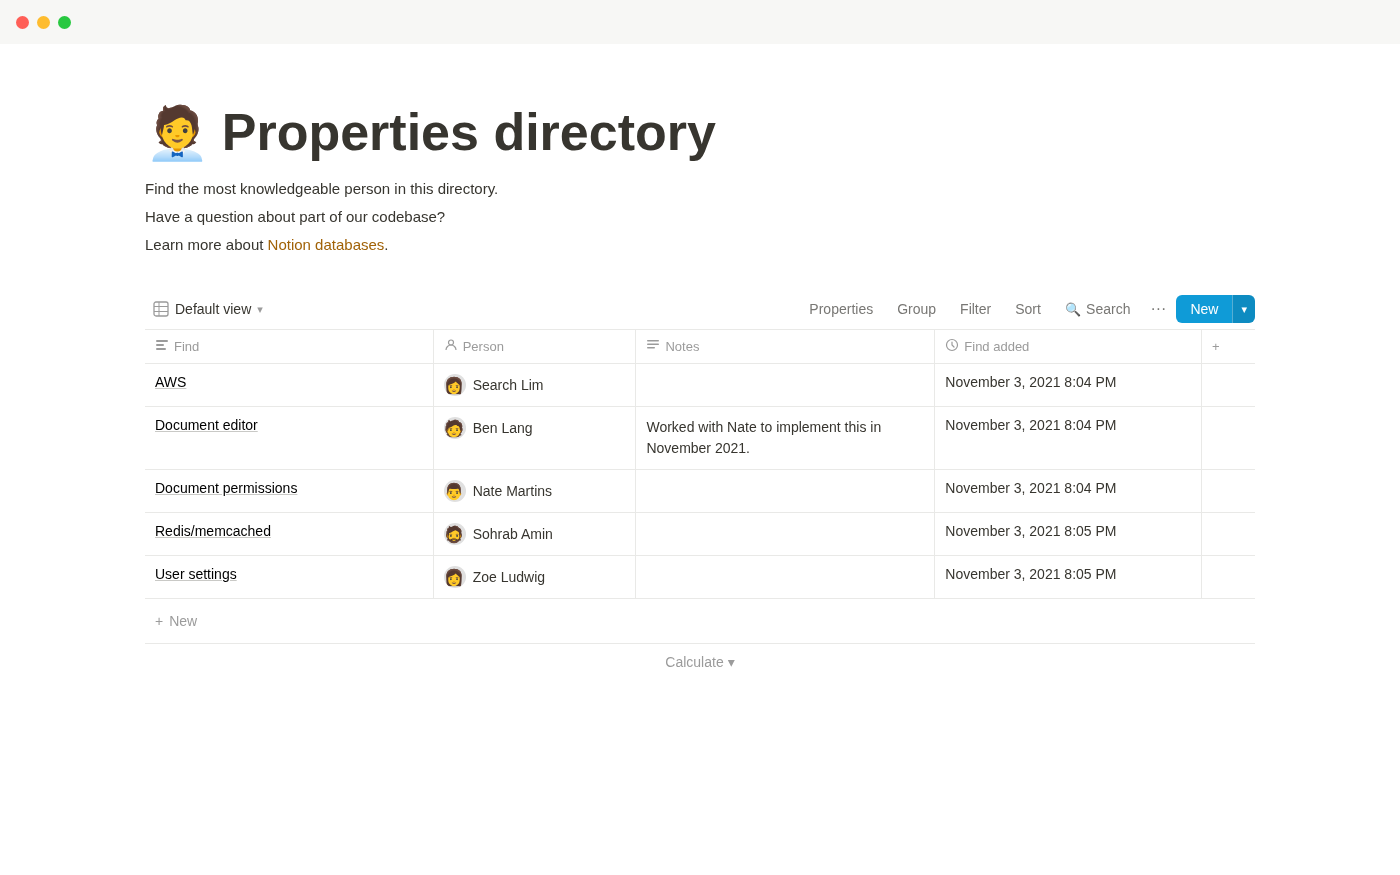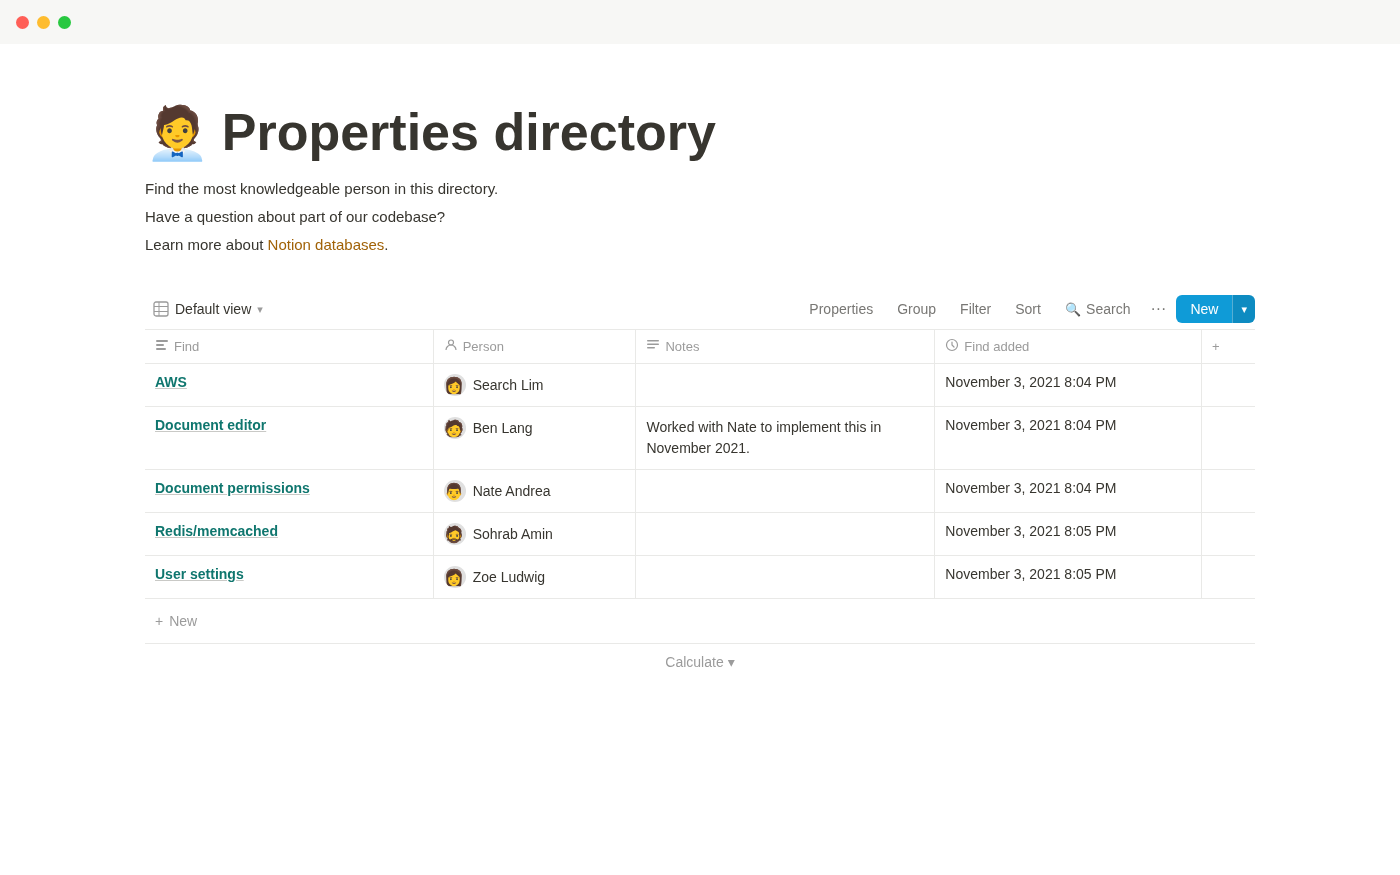--- a/index.html
+++ b/index.html
@@ -179,22 +179,22 @@
     }
     .db-table td:last-child { border-right: none; }
 
     .col-name { width: 270px; }
     .col-person { width: 190px; }
     .col-notes { width: 280px; }
     .col-date { width: 250px; }
     .col-add { width: 50px; text-align: center; }
 
     .cell-name {
-      font-weight: 700;
-      color: #0f766e;
+      font-weight: 400;
+      color: #000000;
       text-decoration: underline;
       text-decoration-color: #c9c9c6;
       cursor: pointer;
     }
     .cell-person {
       display: flex;
       align-items: center;
       gap: 7px;
       color: #37352f;
     }
@@ -396,21 +396,21 @@
           </td>
           <td class="cell-notes">Worked with Nate to implement this in November 2021.</td>
           <td class="cell-date">November 3, 2021 8:04 PM</td>
           <td></td>
         </tr>
         <tr>
           <td class="col-name-cell"><span class="cell-name">Document permissions</span></td>
           <td>
             <div class="cell-person">
               <span class="person-avatar">👨</span>
-              <span>Nate Andrea</span>
+              <span>Nate Martins</span>
             </div>
           </td>
           <td class="cell-notes"></td>
           <td class="cell-date">November 3, 2021 8:04 PM</td>
           <td></td>
         </tr>
         <tr>
           <td class="col-name-cell"><span class="cell-name">Redis/memcached</span></td>
           <td>
             <div class="cell-person">

